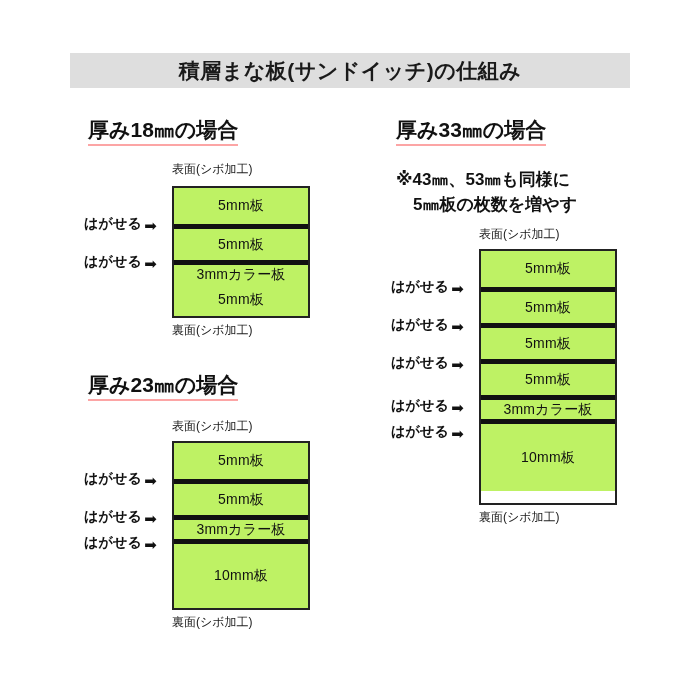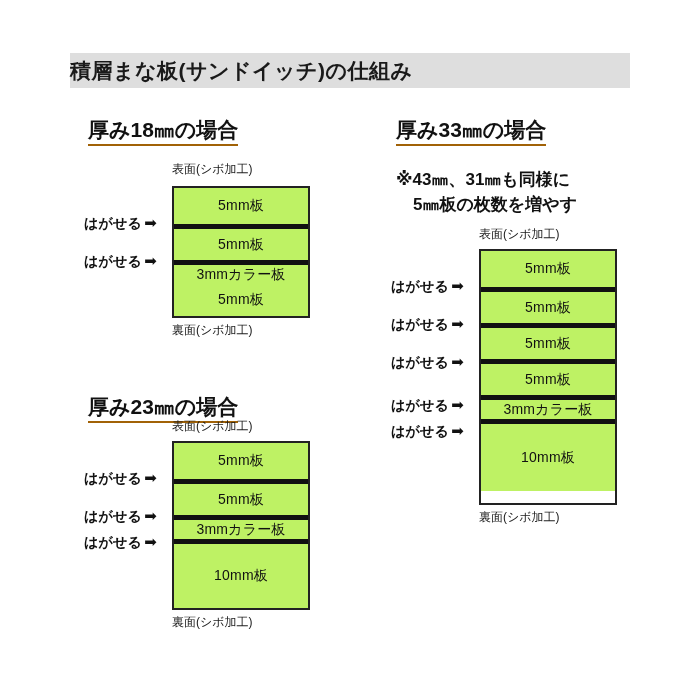--- a/index.html
+++ b/index.html
@@ -25,37 +25,38 @@
   
   .title-banner {
     position: absolute;
     left: 70px;
     top: 53px;
     width: 560px;
     height: 35px;
     background: #dedede;
     display: flex;
     align-items: center;
+    justify-content: center;
   }
   .title-text {
     font-size: 21px;
     font-weight: 700;
     letter-spacing: 0.5px;
     color: #1a1a1a;
     white-space: nowrap;
   }
 
   
   .section-heading {
     position: absolute;
     font-size: 21px;
     font-weight: 700;
     color: #111111;
     white-space: nowrap;
-    border-bottom: 2px solid #a16207;
+    border-bottom: 2px solid #fca5a5;
     padding-bottom: 2px;
     line-height: 1.12;
   }
 
   .note {
     position: absolute;
     font-size: 17px;
     font-weight: 700;
     color: #111111;
     line-height: 1.45;
@@ -101,21 +102,21 @@
   }
   
   .layer.peel-top {
     border-top: 5px solid #111111;
   }
 
   
   .peel-callout {
     position: absolute;
     display: flex;
-    align-items: flex-start;
+    align-items: flex-end;
     white-space: nowrap;
     transform: translateY(-50%);
   }
   .peel-text {
     font-size: 14px;
     font-weight: 700;
     color: #111111;
     letter-spacing: 0.2px;
   }
   .peel-arrow {
@@ -160,21 +161,21 @@
       <span class="peel-arrow">➡</span>
     </div>
     <div class="peel-callout" style="left:84px; top:262px;">
       <span class="peel-text">はがせる</span>
       <span class="peel-arrow">➡</span>
     </div>
 
     <div class="cap-label" style="left:172px; top:324px; width:138px;">裏面(シボ加工)</div>
   </div>
 
-  <div class="section-heading" style="left:88px; top:395px;">厚み23㎜の場合</div>
+  <div class="section-heading" style="left:88px; top:373px;">厚み23㎜の場合</div>
 
   <div class="diagram">
     <div class="cap-label" style="left:172px; top:420px; width:138px;">表面(シボ加工)</div>
 
     <div class="stack" style="left:172px; top:441px; width:138px; height:169px;">
       <div class="layer" style="height:36px;">
         <span class="layer-label">5mm板</span>
       </div>
       <div class="layer peel-top" style="height:36px;">
         <span class="layer-label">5mm板</span>
@@ -198,21 +199,21 @@
     <div class="peel-callout" style="left:84px; top:543px;">
       <span class="peel-text">はがせる</span>
       <span class="peel-arrow">➡</span>
     </div>
 
     <div class="cap-label" style="left:172px; top:616px; width:138px;">裏面(シボ加工)</div>
   </div>
 
   <div class="section-heading" style="left:396px; top:118px;">厚み33㎜の場合</div>
 
-  <div class="note" style="left:396px; top:168px;">※43㎜、31㎜も同様に
+  <div class="note" style="left:396px; top:168px;">※43㎜、53㎜も同様に
 　5㎜板の枚数を増やす</div>
 
   <div class="diagram">
     <div class="cap-label" style="left:479px; top:228px; width:138px;">表面(シボ加工)</div>
 
     <div class="stack" style="left:479px; top:249px; width:138px; height:256px;">
       <div class="layer" style="height:36px;">
         <span class="layer-label">5mm板</span>
       </div>
       <div class="layer peel-top" style="height:36px;">

